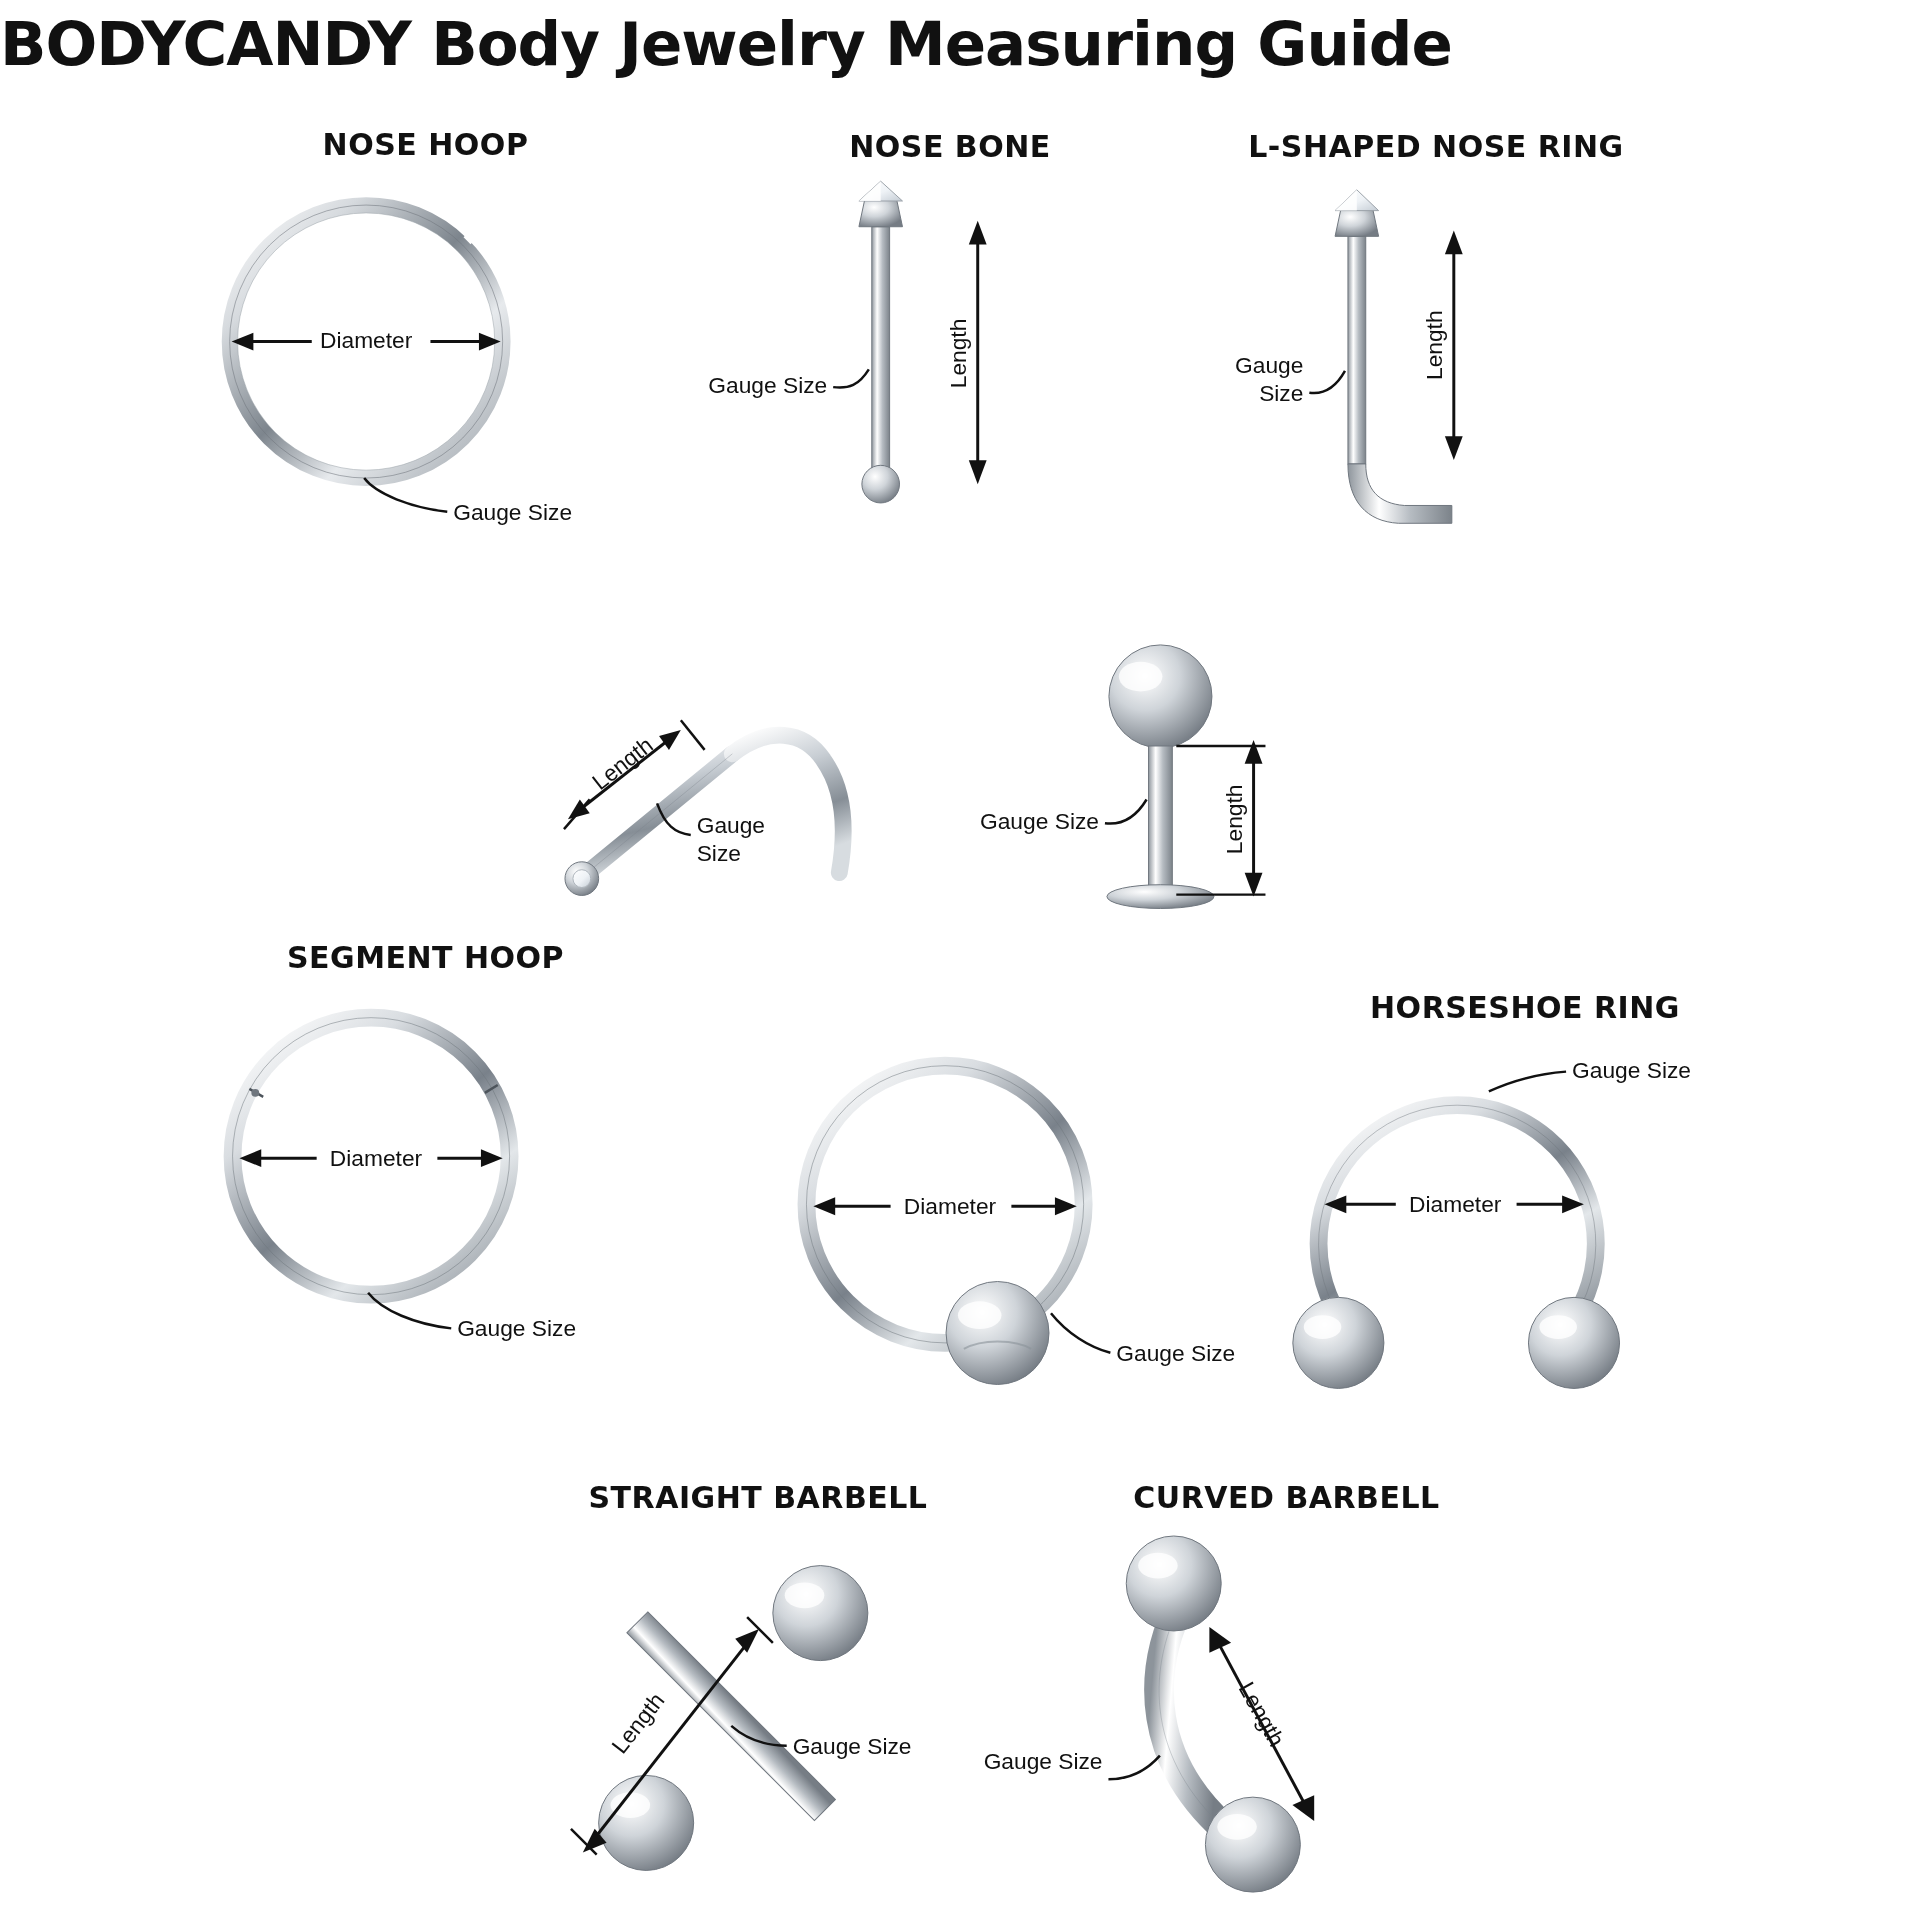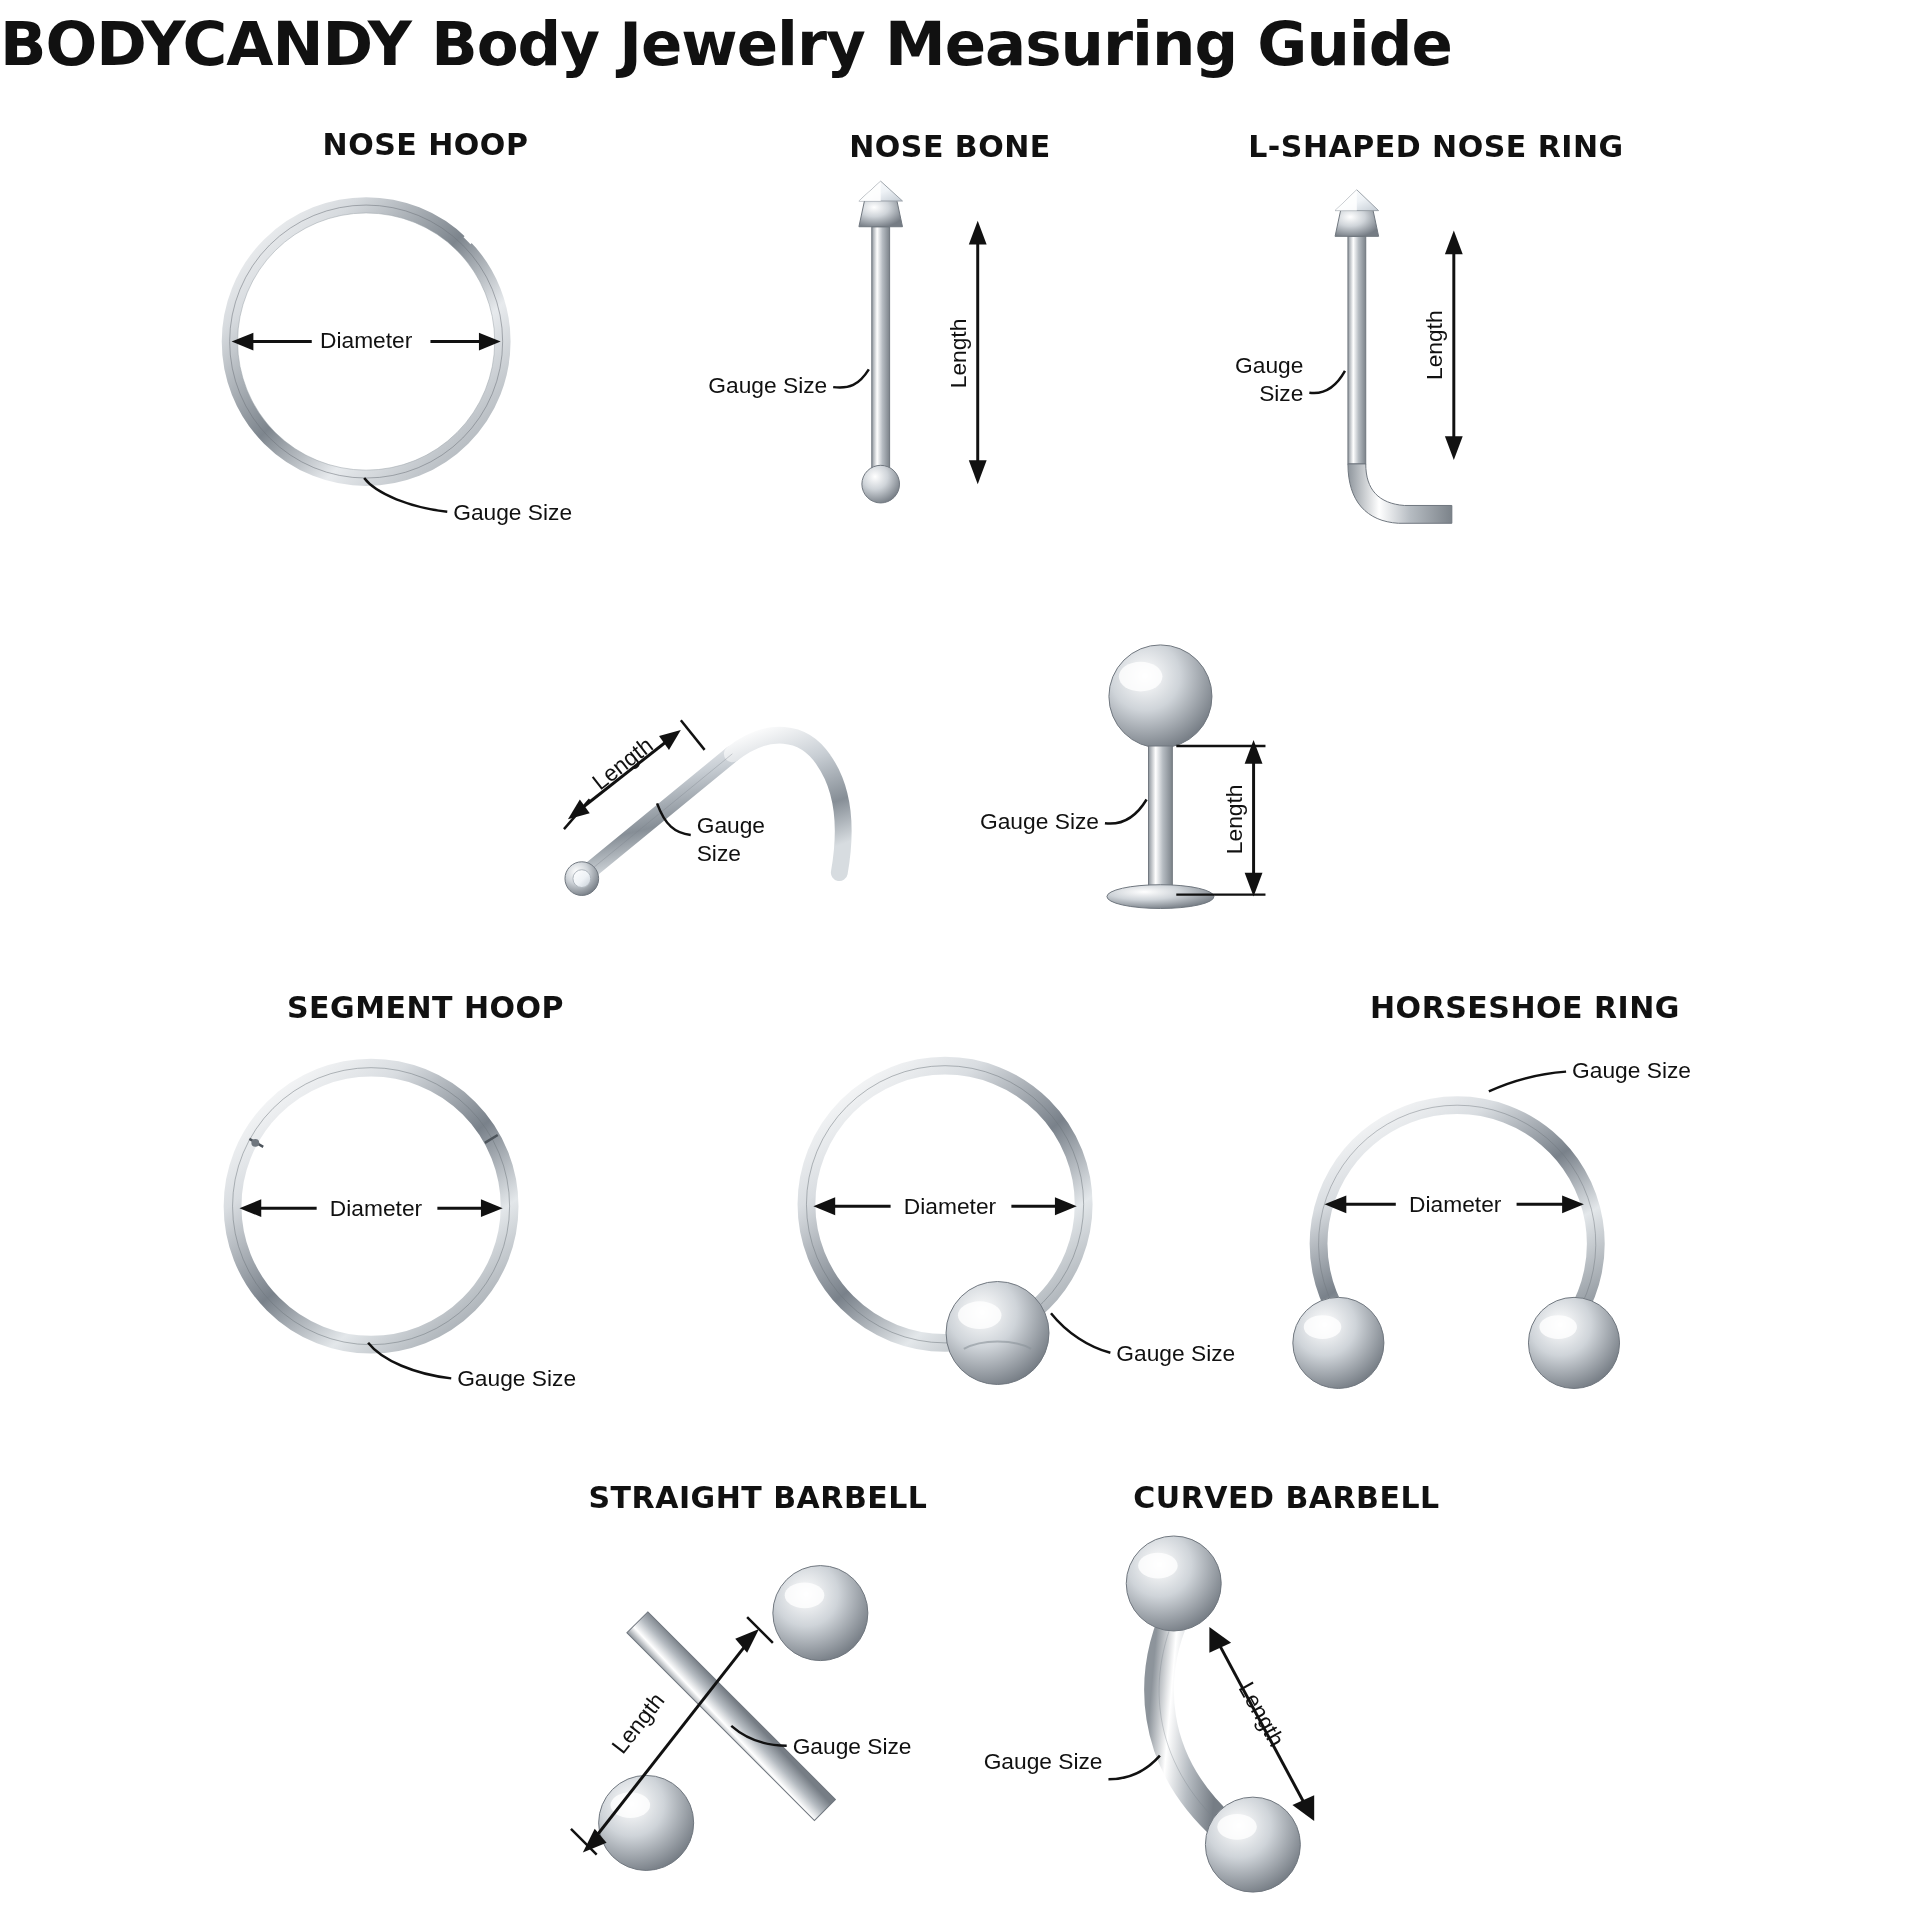--- a/index.html
+++ b/index.html
@@ -180,21 +180,21 @@
         <line x1="188" y1="112" x2="278" y2="112" stroke="#111" stroke-width="2.5"></line>
         <line x1="188" y1="262" x2="278" y2="262" stroke="#111" stroke-width="2.5"></line>
         <text class="lbl" x="254" y="186" text-anchor="middle" transform="rotate(-90 254 186)">Length</text>
 
         <path d="M158 166 C 146 186, 132 192, 116 190" fill="none" stroke="#111" stroke-width="2.5"></path>
         <text class="lbl" x="110" y="196" text-anchor="end">Gauge Size</text>
       </svg>
     </div>
   </div>
 
-  <div class="item" style="left:188px;top:990px;width:475px;height:426px;">
+  <div class="item" style="left:188px;top:940px;width:475px;height:426px;">
     <div class="item-title">SEGMENT HOOP</div>
     <div class="canvas">
       <svg width="475" height="376" viewBox="0 0 480 380">
         <defs>
           <linearGradient id="ringG2" x1="0.1" y1="0" x2="0.9" y2="1">
             <stop offset="0%" stop-color="#ffffff"></stop>
             <stop offset="25%" stop-color="#d9dde1"></stop>
             <stop offset="52%" stop-color="#79818a"></stop>
             <stop offset="74%" stop-color="#e3e7ea"></stop>
             <stop offset="100%" stop-color="#969da4"></stop>

